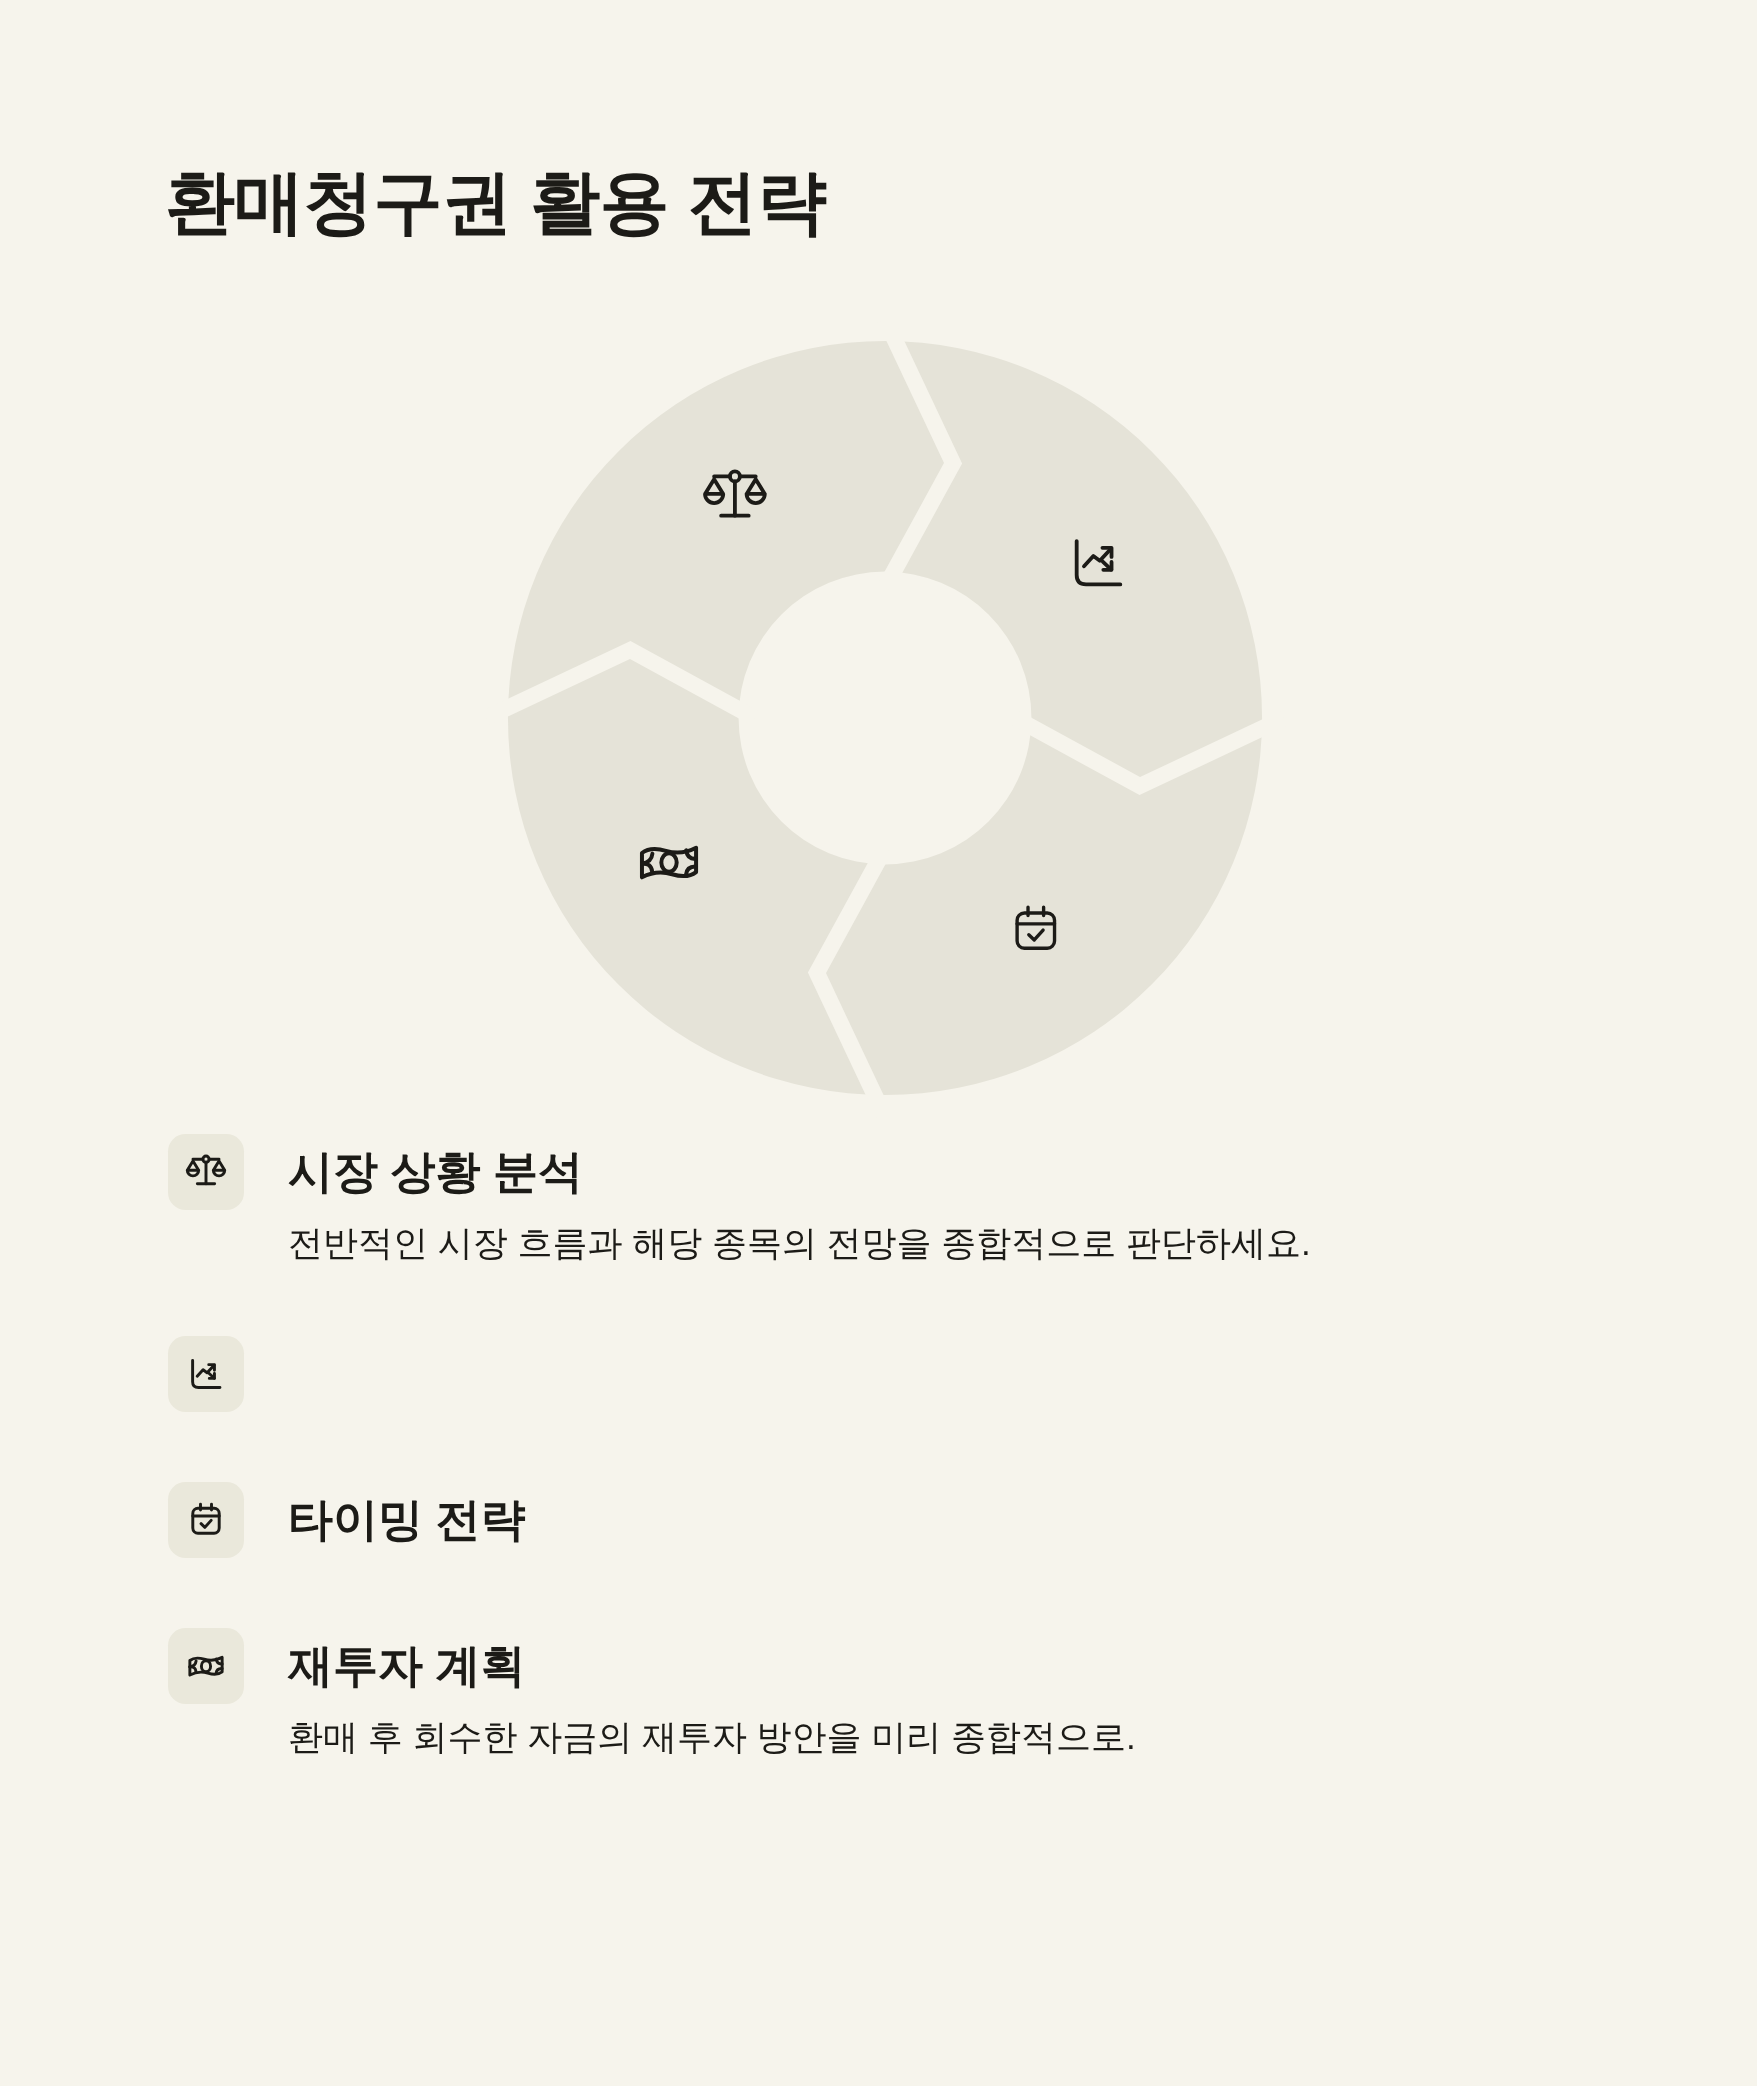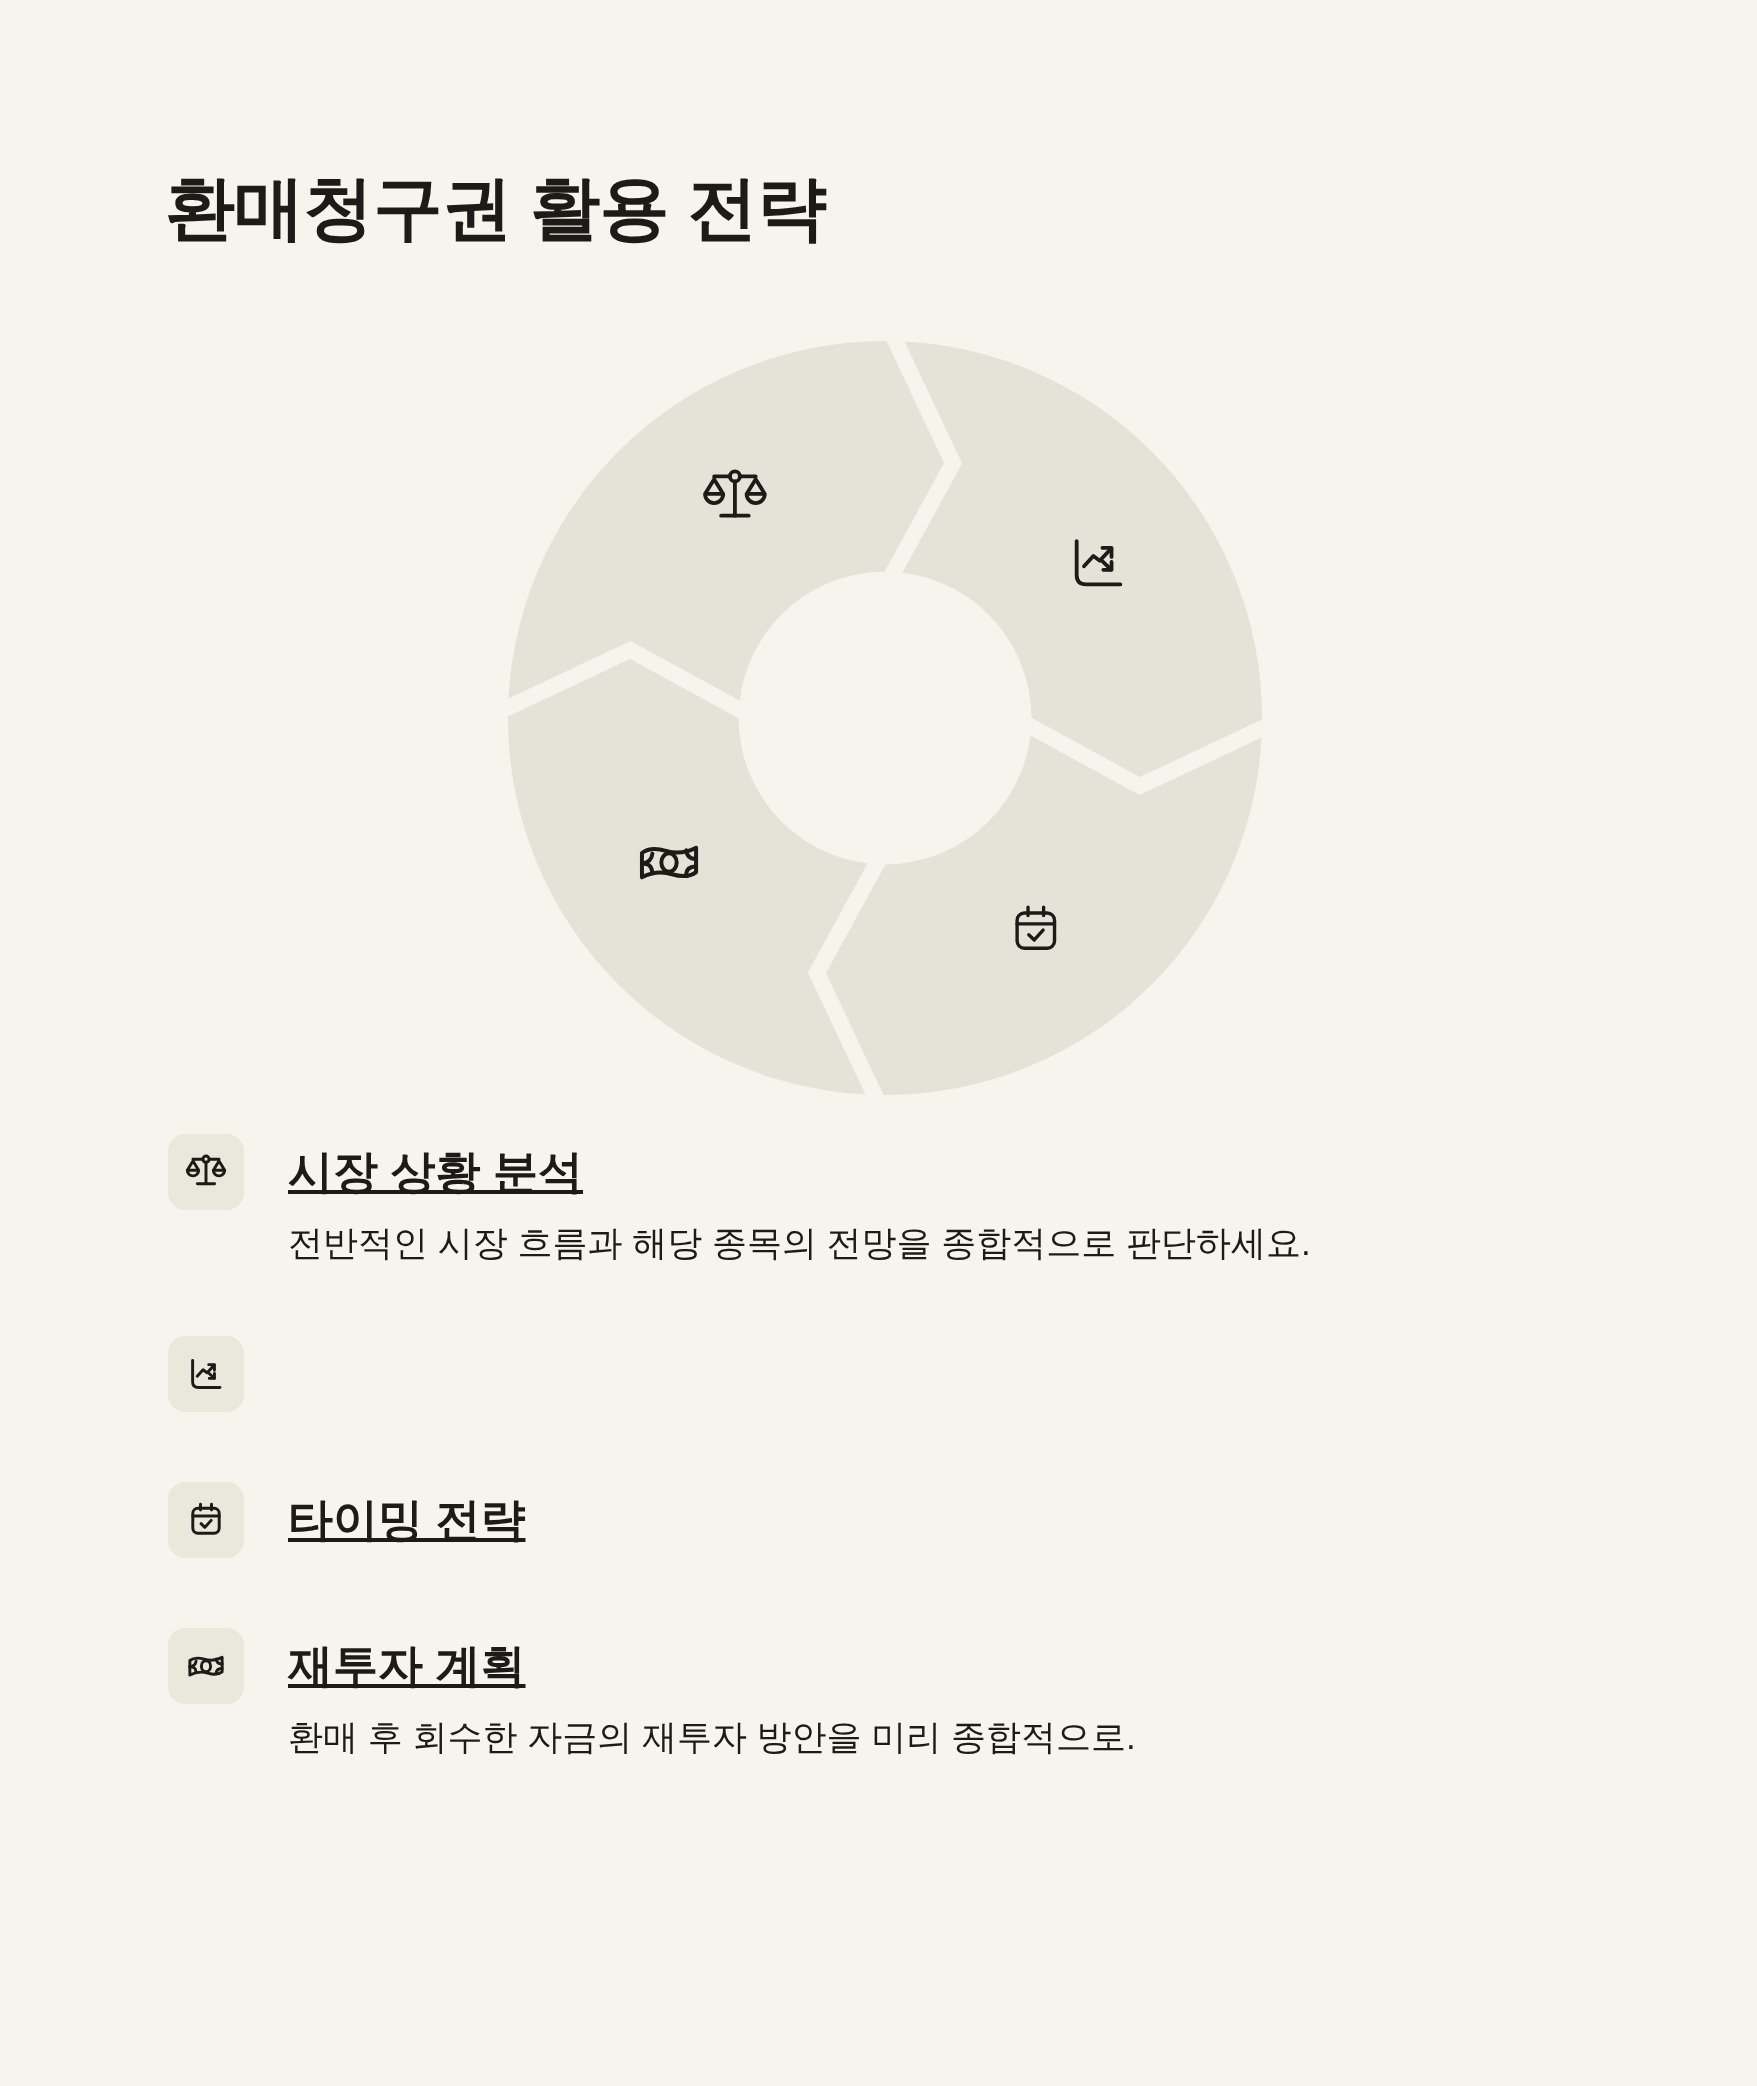--- a/index.html
+++ b/index.html
@@ -12,21 +12,21 @@
   html,body{width:1757px;height:2087px;}
   body{
     position:relative;
     background:var(--bg);
     color:var(--ink);
     font-family:"Liberation Sans", sans-serif;
     overflow:hidden;
   }
   .page-title{
     position:absolute;
-    left:165px; top:166px;
+    left:165px; top:160px;
     font-size:70px;
     font-weight:600;
     letter-spacing:-0.7px;
     line-height:1.2;
     white-space:nowrap;
   }
   .diagram{
     position:absolute;
     left:475px; top:308px;
     width:820px; height:820px;
@@ -64,21 +64,20 @@
     align-items:center;
     justify-content:center;
   }
   .item-title{
     height:76px;
     display:flex;
     align-items:center;
     font-size:45px;
     font-weight:600;
     white-space:nowrap;
-    text-decoration:underline;
   }
   .item-desc{
     margin-top:10px;
     font-size:35px;
     font-weight:400;
     line-height:1.3;
     white-space:nowrap;
   }
   .defs-holder{position:absolute;width:0;height:0;overflow:hidden;}
 </style>

